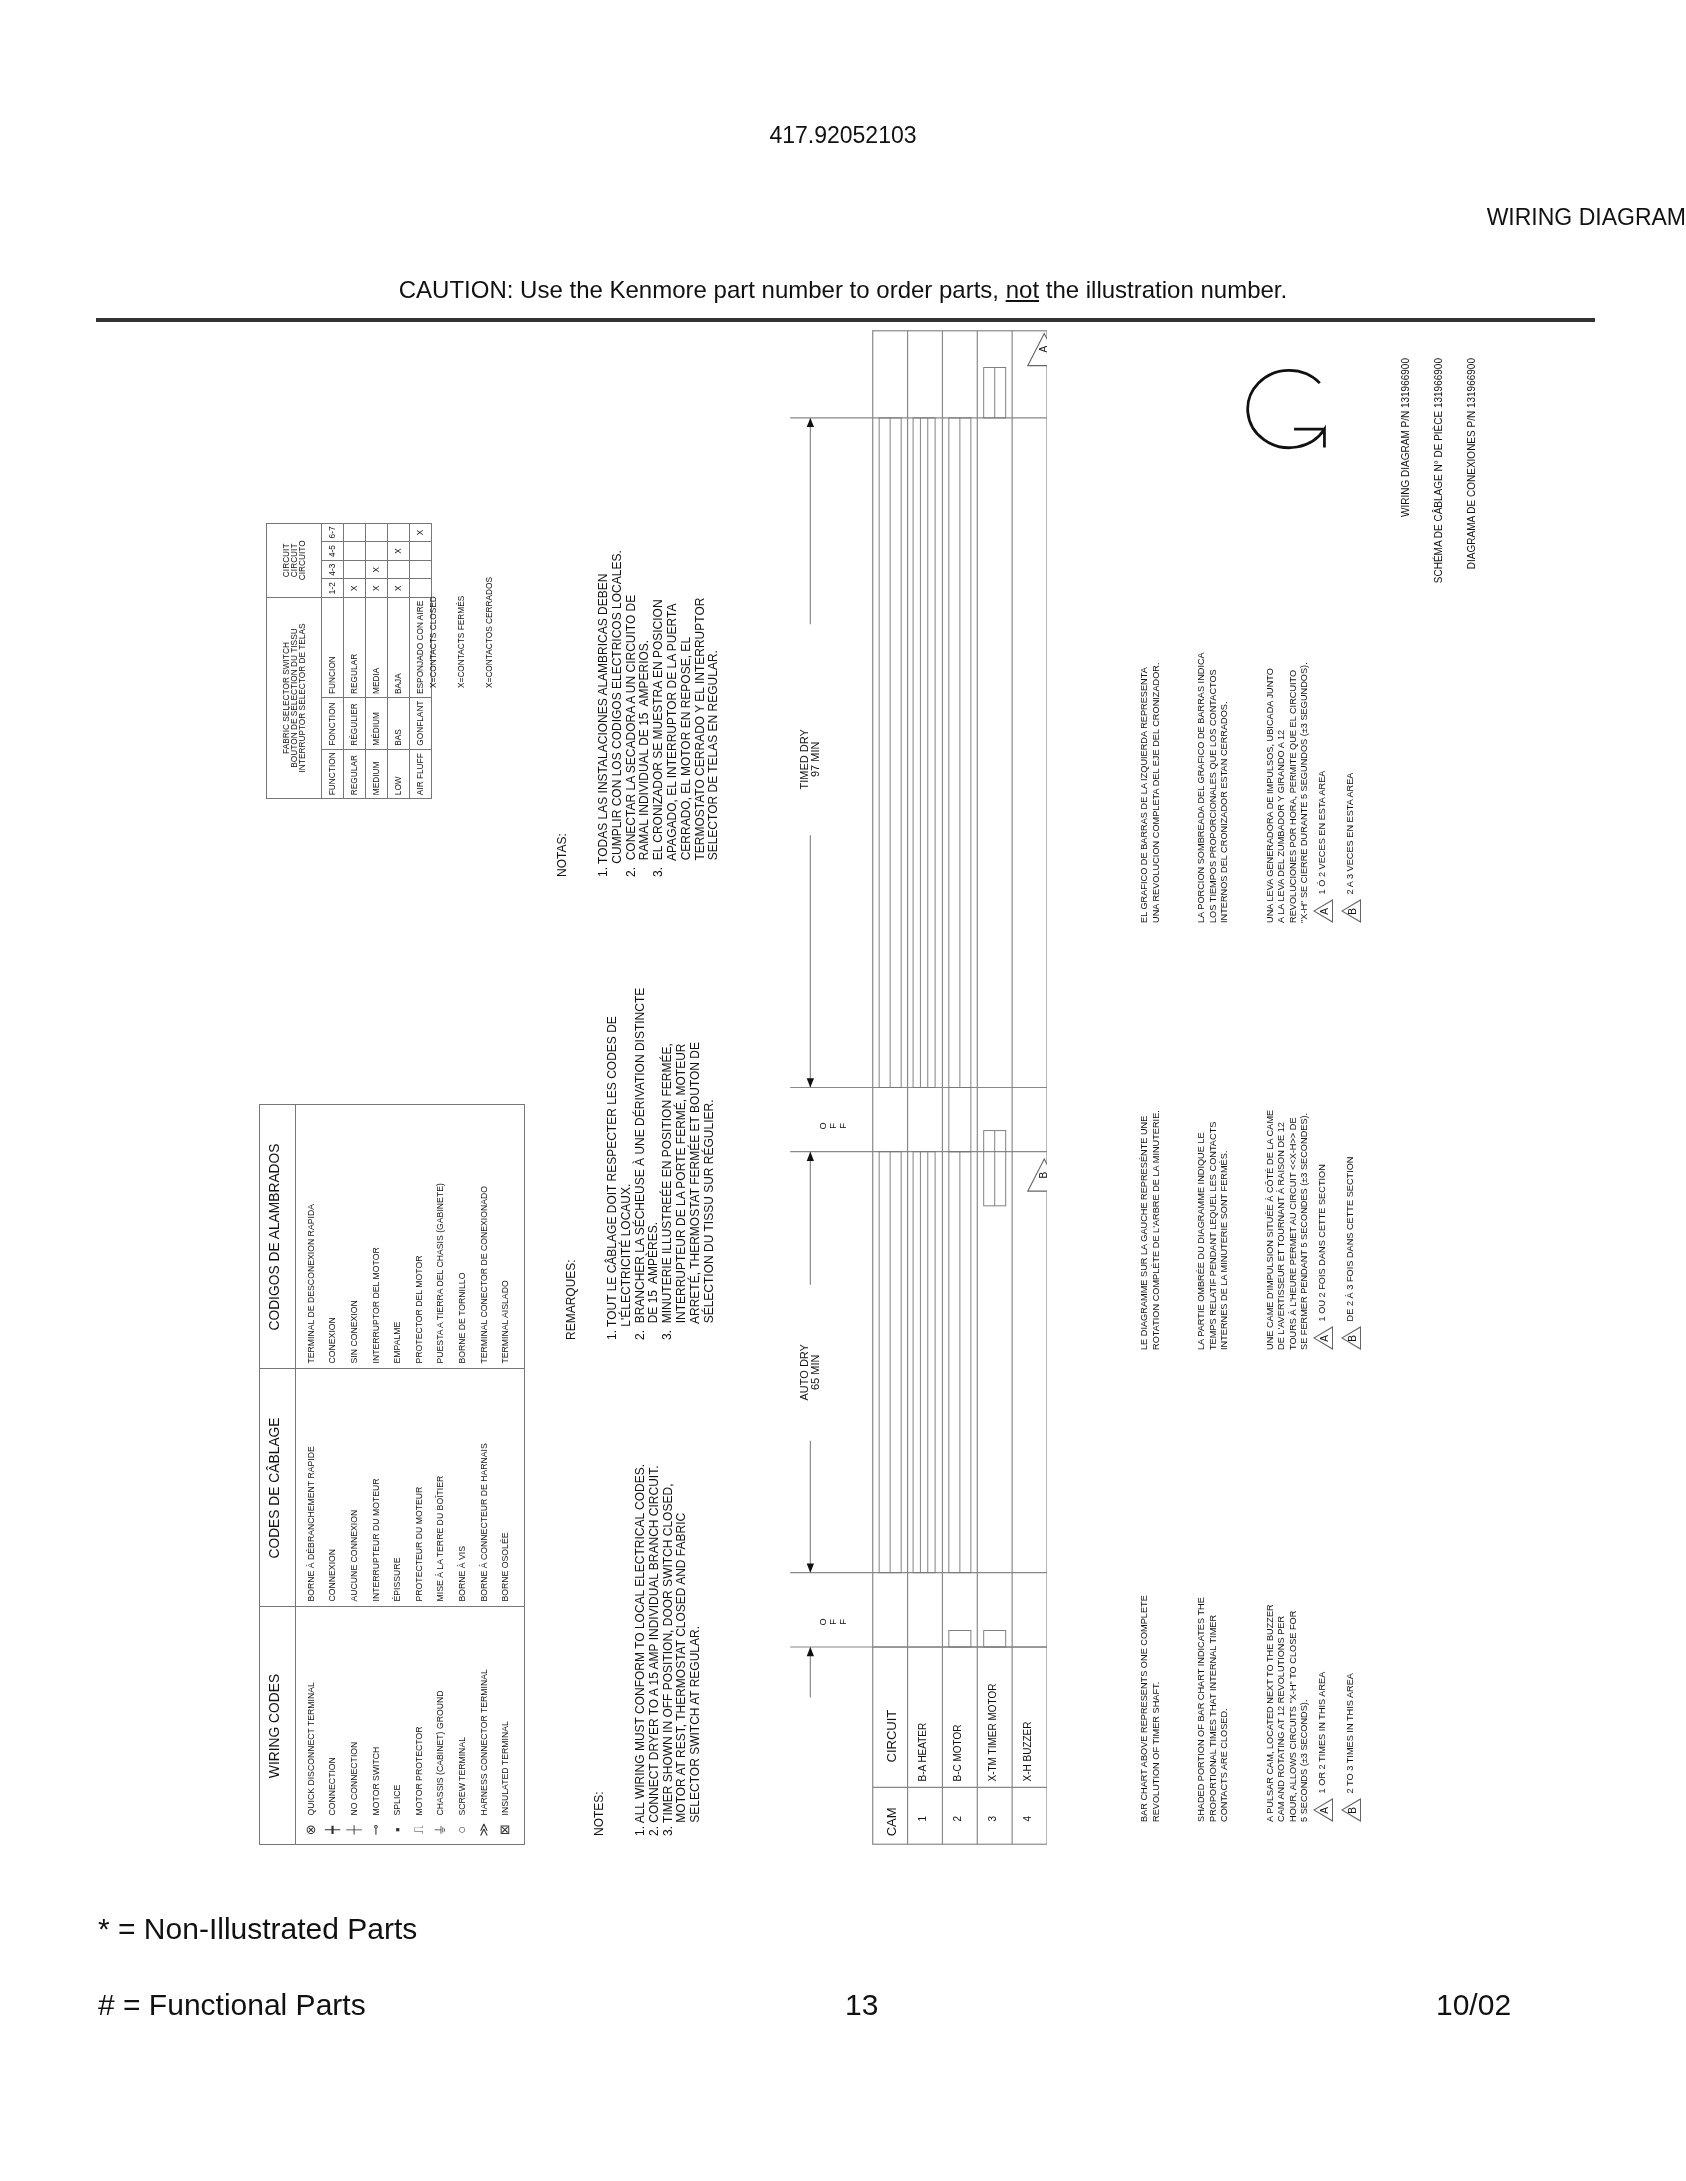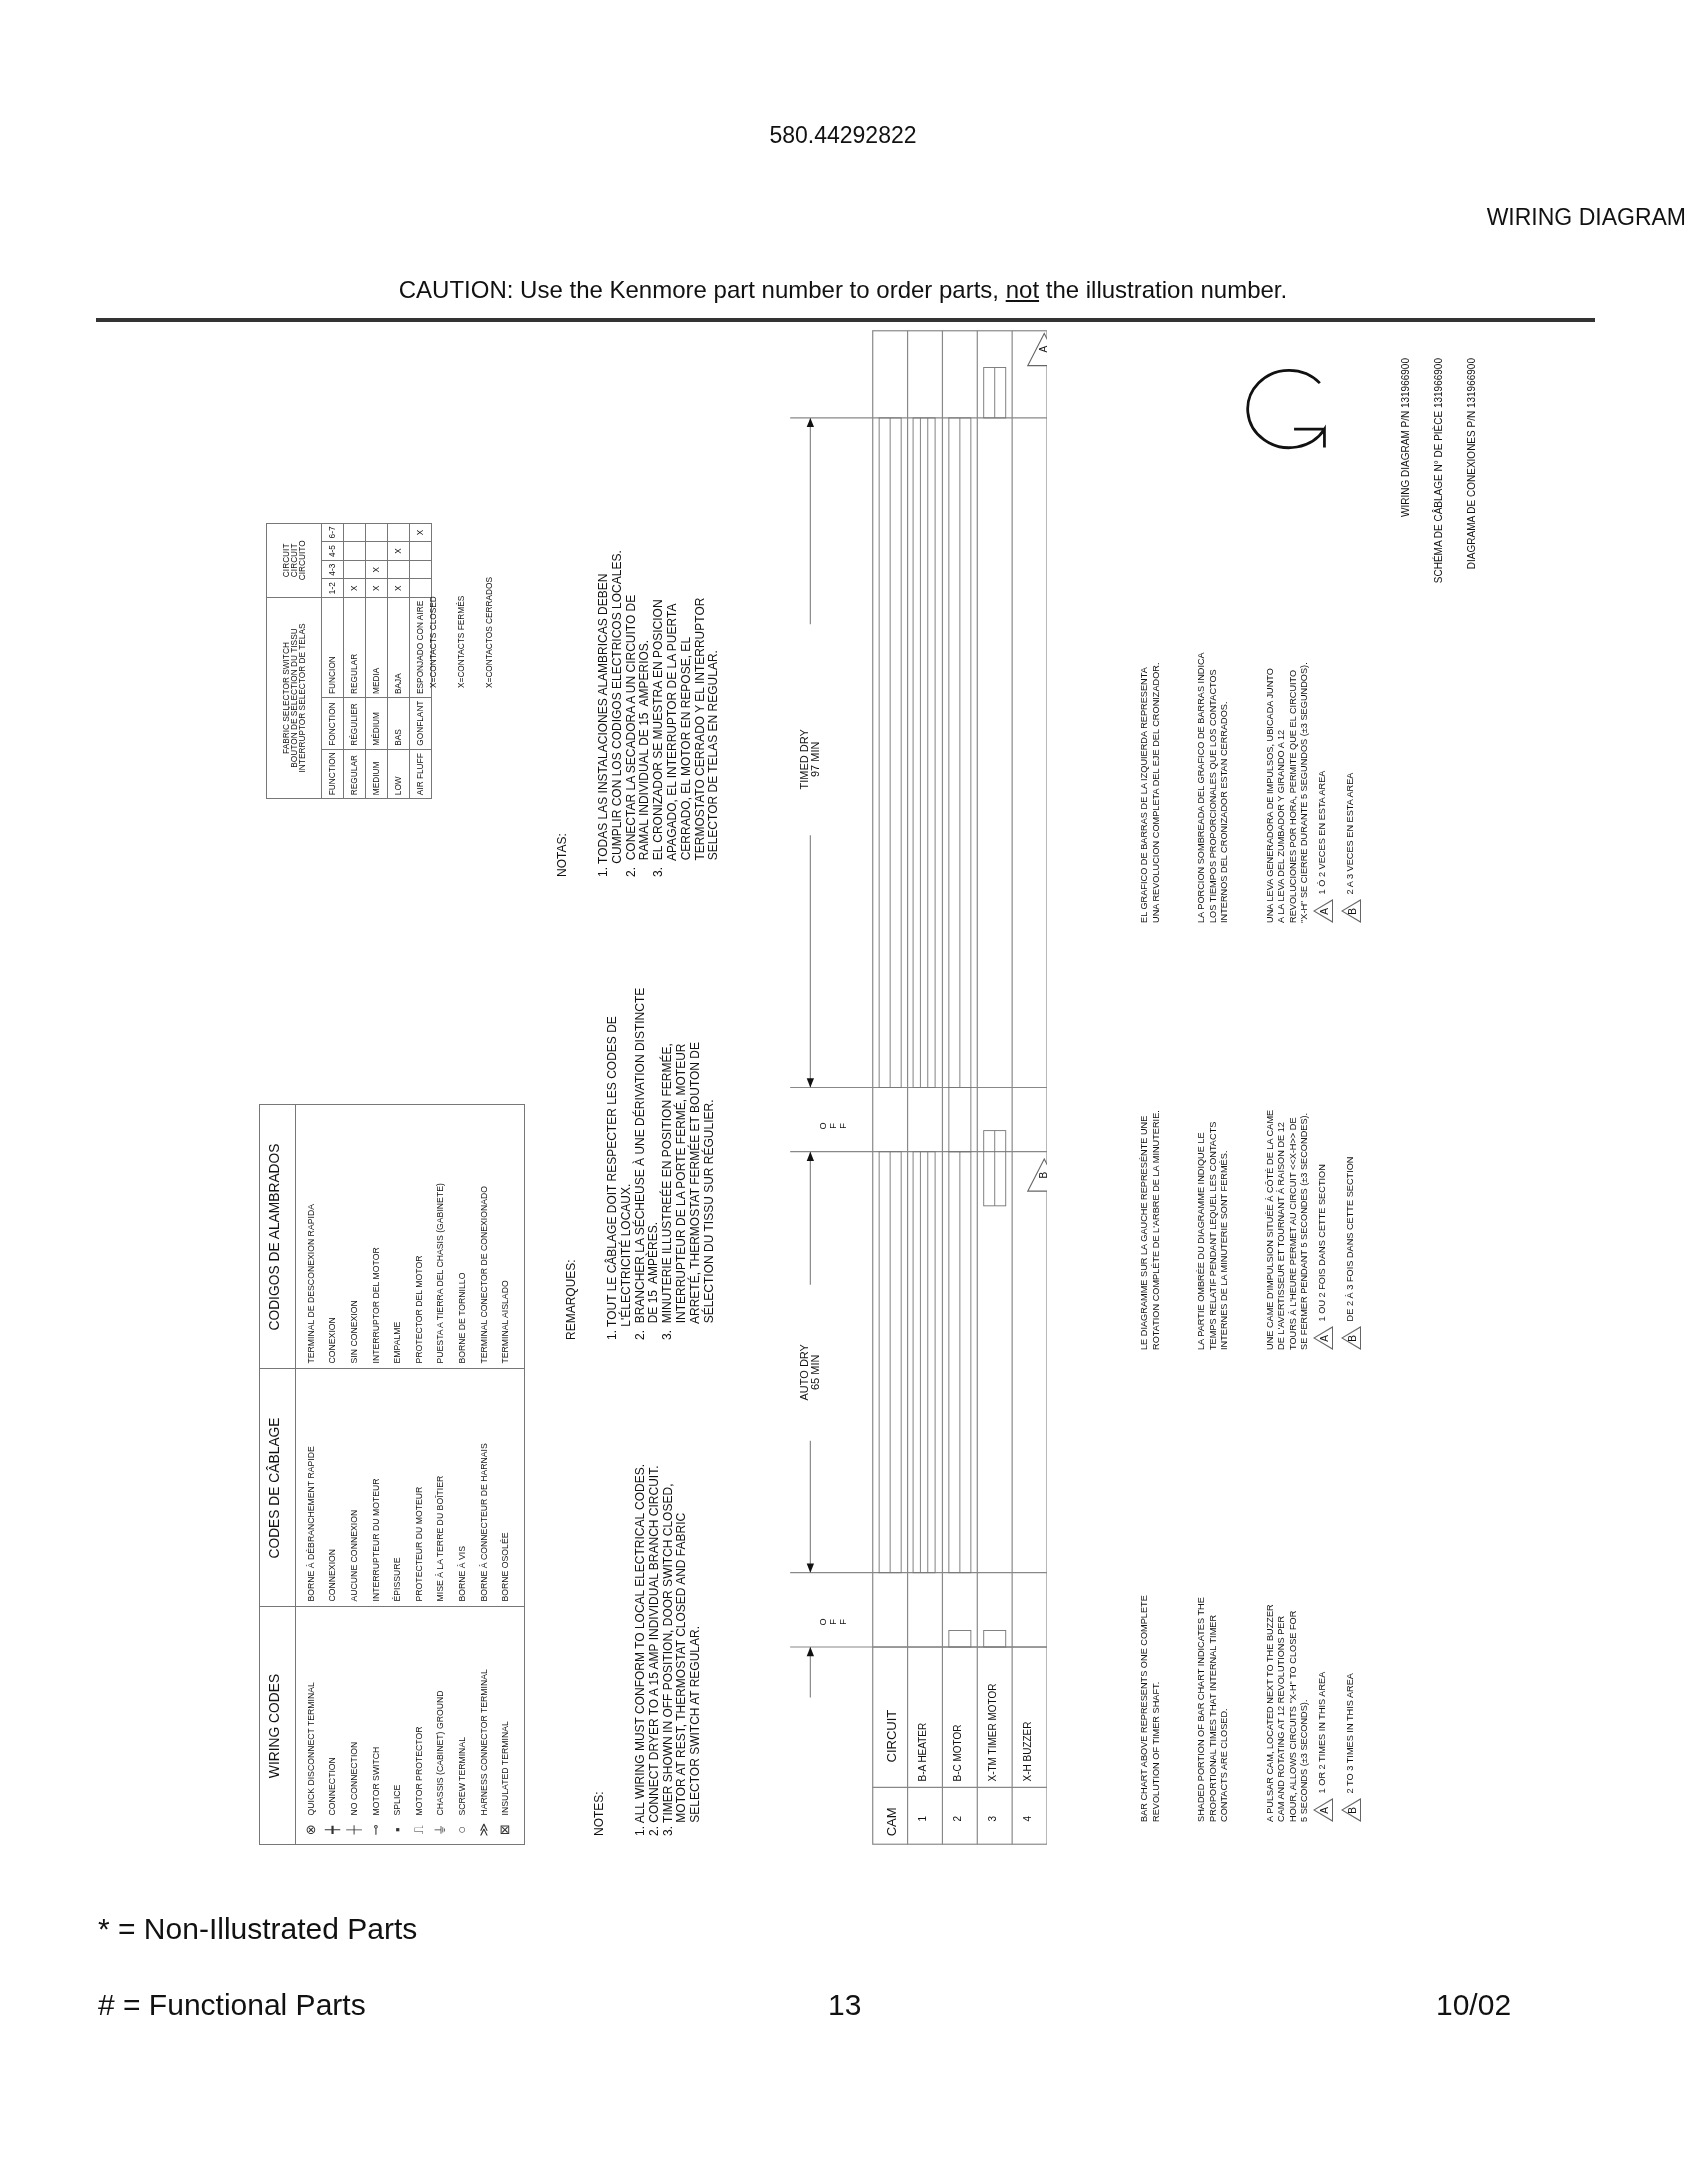--- a/index.html
+++ b/index.html
@@ -29,21 +29,21 @@
   .chart{position:absolute;left:27.5px;top:533px;width:1515px;height:266px;}
   .expl{position:absolute;font-size:9.2px;line-height:11.5px;white-space:pre;}
   .tri{display:inline-block;width:0;height:0;border-left:12px solid transparent;border-right:12px solid transparent;border-bottom:20px solid #666;position:relative;vertical-align:middle;margin-right:4.6px;}
   .tri::after{content:"";position:absolute;left:-10px;top:1.8px;border-left:10px solid transparent;border-right:10px solid transparent;border-bottom:17.4px solid #fff;}
   .tri span{position:absolute;left:-3.7px;top:5.5px;font-size:10px;z-index:2;}
   .trinote{position:absolute;font-size:9.2px;white-space:nowrap;}
 </style>
 </head>
 <body>
 
-<div id="model" class="hdr">580.44292822</div>
+<div id="model" class="hdr">417.92052103</div>
 <div id="title" class="hdr">WIRING DIAGRAM</div>
 <div id="caution" class="hdr"><span>CAUTION: Use the Kenmore part number to order parts, </span><u>not</u><span> the illustration number.</span></div>
 <div id="rule"></div>
 
 <div id="sheet">
 
   <div class="wc">
     <div class="col" style="left:0;width:237px;">
       <div class="colhead">WIRING CODES</div>
     </div>
@@ -319,15 +319,15 @@
 
   <div class="note" style="left:1240px;top:1130px;font-size:10px;line-height:11px;text-align:right;width:275px;">
     <div>WIRING DIAGRAM P/N 131966900</div>
     <div>SCHÉMA DE CÂBLAGE N° DE PIÈCE 131966900</div>
     <div>DIAGRAMA DE CONEXIONES P/N 131966900</div>
   </div>
 </div>
 
 <div class="foot" style="left:98px;top:1988px;">#  =  Functional Parts</div>
 <div class="foot" style="left:98px;top:1912px;">*   =  Non-Illustrated Parts</div>
-<div class="foot" style="left:828px;top:1988px;text-align:center;">13</div>
+<div class="foot" style="left:845px;top:1988px;text-align:center;">13</div>
 <div class="foot" style="left:1436px;top:1988px;">10/02</div>
 
 
 </body></html>

